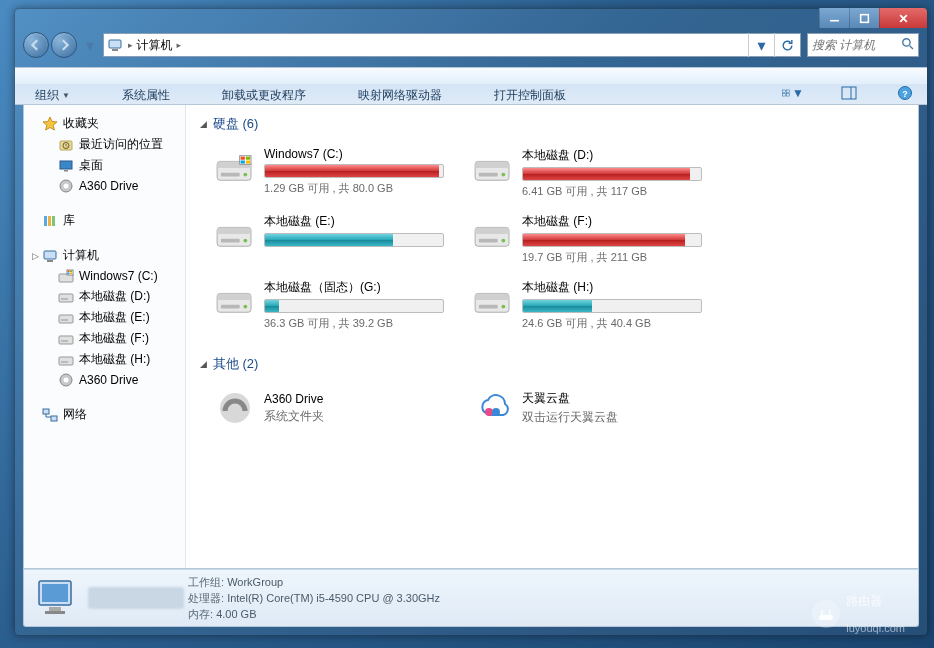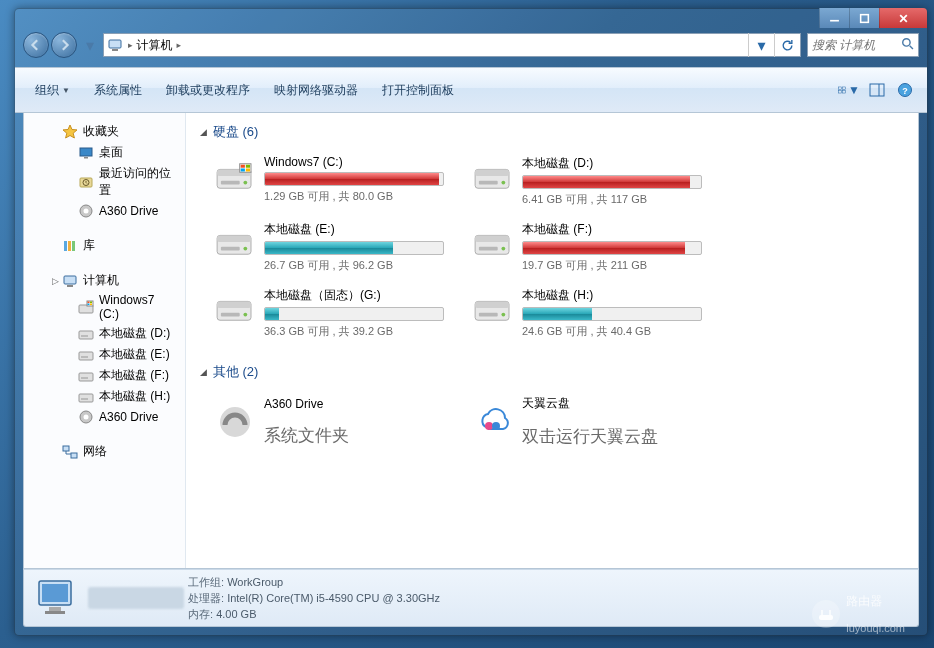--- a/index.html
+++ b/index.html
@@ -21,30 +21,30 @@
 .navdrop { width: 14px; height: 20px; display:flex; align-items:center; justify-content:center; color:#4a7aa8; }
 .addrbar { flex: 1; height: 24px; background: #fff; border: 1px solid #8a9fb5; display: flex; align-items: center; }
 .addrbar .icon { width: 22px; display:flex; align-items:center; justify-content:center; }
 .addrbar .crumb { font-size: 12px; padding: 0 6px 0 2px; display: flex; align-items: center; gap: 4px; }
 .addrbar .sep { color: #666; font-size: 9px; }
 .refreshbox { width: 26px; height: 24px; border-left: 1px solid #ccc; display:flex; align-items:center; justify-content:center; color:#2a6aa8; }
 .searchbox { width: 112px; height: 24px; background: #fff; border: 1px solid #8a9fb5; display: flex; align-items: center; padding: 0 4px; }
 .searchbox input { border: none; flex: 1; font-size: 12px; outline: none; color: #a16207; width: 70px; font-style: italic; }
 .searchbox .sicon { color: #4a7aa8; }
 
-.toolbar { height: 46px; background: linear-gradient(#f7fbff,#e2eefb 45%,#d4e5f6 46%,#dfeaf7); border-top: 1px solid #b5c6d6; border-bottom: 1px solid #b5c6d6; display: flex; align-items: center; padding: 0 8px; font-size: 12px; color: #1a3a5a; }
+.toolbar { height: 38px; background: linear-gradient(#f7fbff,#e2eefb 45%,#d4e5f6 46%,#dfeaf7); border-top: 1px solid #b5c6d6; border-bottom: 1px solid #b5c6d6; display: flex; align-items: flex-end; padding: 0 8px; font-size: 12px; color: #1a3a5a; gap: 28px; }
 .toolbar .titem { padding: 0 12px; display:flex; align-items:center; gap:3px; cursor: default; }
 .toolbar .titem .drop { font-size: 8px; color: #456; }
 .toolbar .spacer { flex: 1; }
 .toolbar .ricon { width: 24px; height: 22px; display:flex; align-items:center; justify-content:center; color:#2a6aa8; margin: 0 2px; border: 1px solid transparent; border-radius: 2px; }
 
 .body { flex: 1; display: flex; background: #fff; margin: 0 8px; border: 1px solid #b5c6d6; border-top: none; overflow: hidden; }
 
 .sidebar { width: 162px; border-right: 1px solid #e0e8f0; padding: 8px 0; overflow-y: auto; background: #fbfcfe; }
-.sgroup { margin-bottom: 14px; margin-left: 20px; }
+.sgroup { margin-bottom: 14px; }
 .sghead { display: flex; align-items: center; gap: 5px; padding: 2px 8px 2px 18px; font-size: 12px; position: relative; }
 .sghead .exp { position: absolute; left: 4px; color: #666; font-size: 9px; }
 .sicon16 { width: 16px; height: 16px; display:flex; align-items:center; justify-content:center; }
 .sitem { display: flex; align-items: center; gap: 5px; padding: 2px 8px 2px 34px; font-size: 12px; }
 
 .main { flex: 1; padding: 10px 14px; overflow-y: auto; }
 .sechead { display: flex; align-items: center; gap: 6px; font-size: 13px; color: #1a4a8a; margin-bottom: 8px; }
 .sechead .tri { font-size: 9px; color: #555; }
 .drivegrid { display: grid; grid-template-columns: 250px 250px; gap: 2px 8px; margin-left: 8px; margin-bottom: 18px; }
 .drive { display: flex; gap: 8px; padding: 6px; align-items: flex-start; }
@@ -54,21 +54,21 @@
 .dvbar { width: 180px; height: 14px; background: #f0f0f0; border: 1px solid #bcbcbc; border-radius: 2px; overflow: hidden; margin-bottom: 3px; }
 .dvfill { height: 100%; }
 .dvfill.red { background: linear-gradient(#ff8a8a,#d13a3a 48%,#b82020 52%,#e04545); }
 .dvfill.teal { background: linear-gradient(#6ed5df,#2aa8b8 48%,#1a8a9a 52%,#3ab8c8); }
 .dvfree { color: #6a6a6a; font-size: 11px; white-space: nowrap; }
 
 .othergrid { display: grid; grid-template-columns: 250px 250px; gap: 6px 8px; margin-left: 8px; }
 .oitem { display: flex; gap: 8px; padding: 6px; align-items: center; }
 .oicon { width: 42px; height: 42px; display:flex; align-items:center; justify-content:center; }
 .oinfo { font-size: 12px; }
-.osub { color: #6a6a6a; font-size: 17px; margin-top: 13px; }
+.osub { color: #6a6a6a; font-size: 12px; margin-top: 2px; }
 
 .details { height: 58px; background: linear-gradient(#eef5fc,#dfeaf6); margin: 0 8px 8px 8px; border: 1px solid #b5c6d6; border-top: 1px solid #cad9e8; display: flex; align-items: center; padding: 4px 10px; gap: 4px; border-radius: 0 0 3px 3px; }
 .dimg { width: 50px; height: 44px; display:flex; align-items:center; justify-content:center; }
 .dtextblur { width: 96px; height: 22px; background: #c9d7e4; border-radius: 3px; filter: blur(1px); }
 .dprops { font-size: 11px; color: #4a5a6a; line-height: 16px; }
 .dprops .lbl { color: #5a6a7a; }
 
 .watermark { position: absolute; right: 29px; bottom: 14px; color: rgba(255,255,255,0.8); font-size: 12px; display: flex; align-items: center; gap: 6px; }
 .watermark .wmicon { width: 28px; height: 28px; border-radius: 50%; background: rgba(255,255,255,0.25); display:flex; align-items:center; justify-content:center; }
 .watermark .wmsub { font-size: 11px; opacity: .7; margin-top: 12px; }
@@ -185,35 +185,35 @@
             <span class="sicon16">
               <svg width="16" height="16" viewBox="0 0 16 16">
                 <path d="M8 1l2 4.5 5 .4-3.8 3.3 1.2 4.8L8 11.5 3.6 14l1.2-4.8L1 5.9l5-.4z" fill="#f5c542" stroke="#c89020"></path>
               </svg>
             </span>
             <span>收藏夹</span>
           </div>
         <div class="sitem">
             <span class="sicon16">
               <svg width="16" height="16" viewBox="0 0 16 16">
-                <rect x="2" y="3" width="12" height="8" fill="#3a88c8" stroke="#2a5a8a"></rect>
-                <rect x="6" y="12" width="4" height="1.5" fill="#888"></rect>
-              </svg>
-            </span>
-            <span>桌面</span>
-          </div>
-        <div class="sitem">
-            <span class="sicon16">
-              <svg width="16" height="16" viewBox="0 0 16 16">
                 <rect x="2" y="4" width="12" height="9" rx="1" fill="#e8d898" stroke="#b8a858"></rect>
                 <circle cx="8" cy="8.5" r="3" fill="none" stroke="#6a5a2a"></circle>
                 <path d="M8 7v1.5l1 1" stroke="#6a5a2a" fill="none"></path>
               </svg>
             </span>
             <span>最近访问的位置</span>
+          </div>
+        <div class="sitem">
+            <span class="sicon16">
+              <svg width="16" height="16" viewBox="0 0 16 16">
+                <rect x="2" y="3" width="12" height="8" fill="#3a88c8" stroke="#2a5a8a"></rect>
+                <rect x="6" y="12" width="4" height="1.5" fill="#888"></rect>
+              </svg>
+            </span>
+            <span>桌面</span>
           </div>
         <div class="sitem">
             <span class="sicon16">
               <svg width="16" height="16" viewBox="0 0 16 16">
                 <circle cx="8" cy="8" r="6" fill="#c8c8c8" stroke="#888"></circle>
                 <circle cx="8" cy="8" r="2.5" fill="#fff"></circle>
               </svg>
             </span>
             <span>A360 Drive</span>
           </div>
@@ -368,21 +368,20 @@
                 <rect x="2" y="10" width="36" height="7" rx="3" fill="#d0d0d0"></rect>
                 <rect x="6" y="22" width="20" height="4" rx="1" fill="#b8b8b8"></rect>
                 <circle cx="32" cy="24" r="2" fill="#7ac050"></circle>
               </svg>
             </div>
             <div class="dvinfo">
               <div class="dvname">本地磁盘 (E:)</div>
               <div class="dvbar">
                 <div class="dvfill teal" style="width:72%"></div>
               </div>
-              <div class="dvfree">26.7 GB 可用 , 共 96.2 GB</div>
             </div>
           </div>
           <div class="drive">
             <div class="dvicon">
               <svg class="hdd" viewBox="0 0 42 34">
                 <rect x="2" y="10" width="36" height="20" rx="3" fill="#e8e8e8" stroke="#aaa"></rect>
                 <rect x="2" y="10" width="36" height="7" rx="3" fill="#d0d0d0"></rect>
                 <rect x="6" y="22" width="20" height="4" rx="1" fill="#b8b8b8"></rect>
                 <circle cx="32" cy="24" r="2" fill="#7ac050"></circle>
               </svg>

